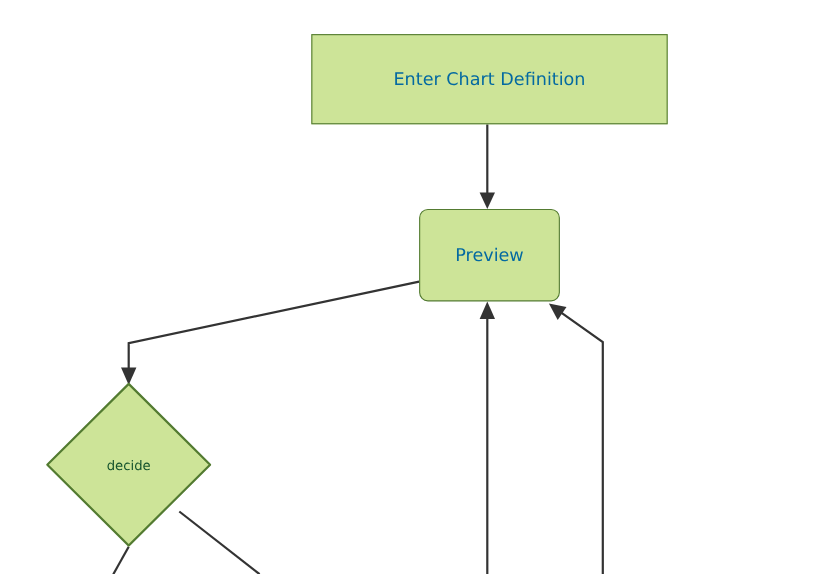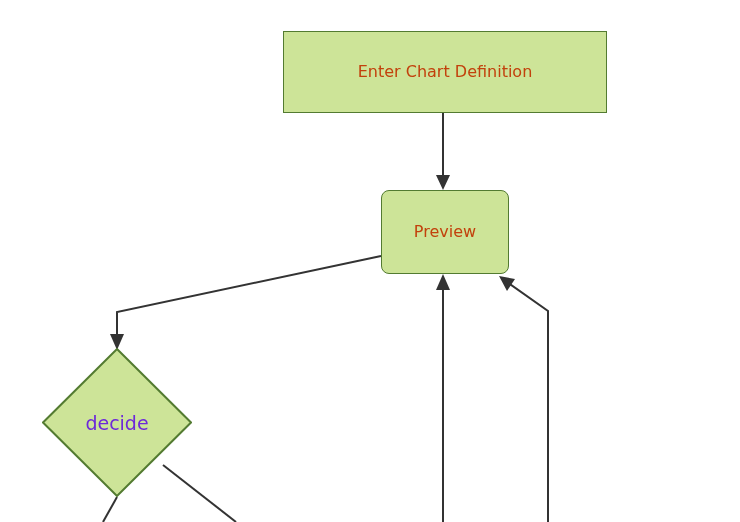--- a/index.html
+++ b/index.html
@@ -24,21 +24,21 @@
     height: 522px;
   }
   .node {
     position: absolute;
     box-sizing: border-box;
     display: flex;
     align-items: center;
     justify-content: center;
     background: #cde498;
     border: 1px solid #537b31;
-    color: #c2410c;
+    color: #0369a1;
     font-size: 16px;
     line-height: 1.2;
     white-space: nowrap;
   }
   .node-rect {
     border-radius: 0;
   }
   .node-round {
     border-radius: 8px;
   }
@@ -51,22 +51,22 @@
   .diamond-shape {
     position: absolute;
     left: 0;
     top: 0;
     width: 100%;
     height: 100%;
   }
   .diamond-label {
     position: relative;
     z-index: 2;
-    font-size: 19px;
-    color: #6d28d9;
+    font-size: 12px;
+    color: #14532d;
     white-space: nowrap;
   }
   .edge-path {
     fill: none;
     stroke: #333333;
     stroke-width: 2;
   }
   .arrow-head {
     fill: #333333;
     stroke: none;

